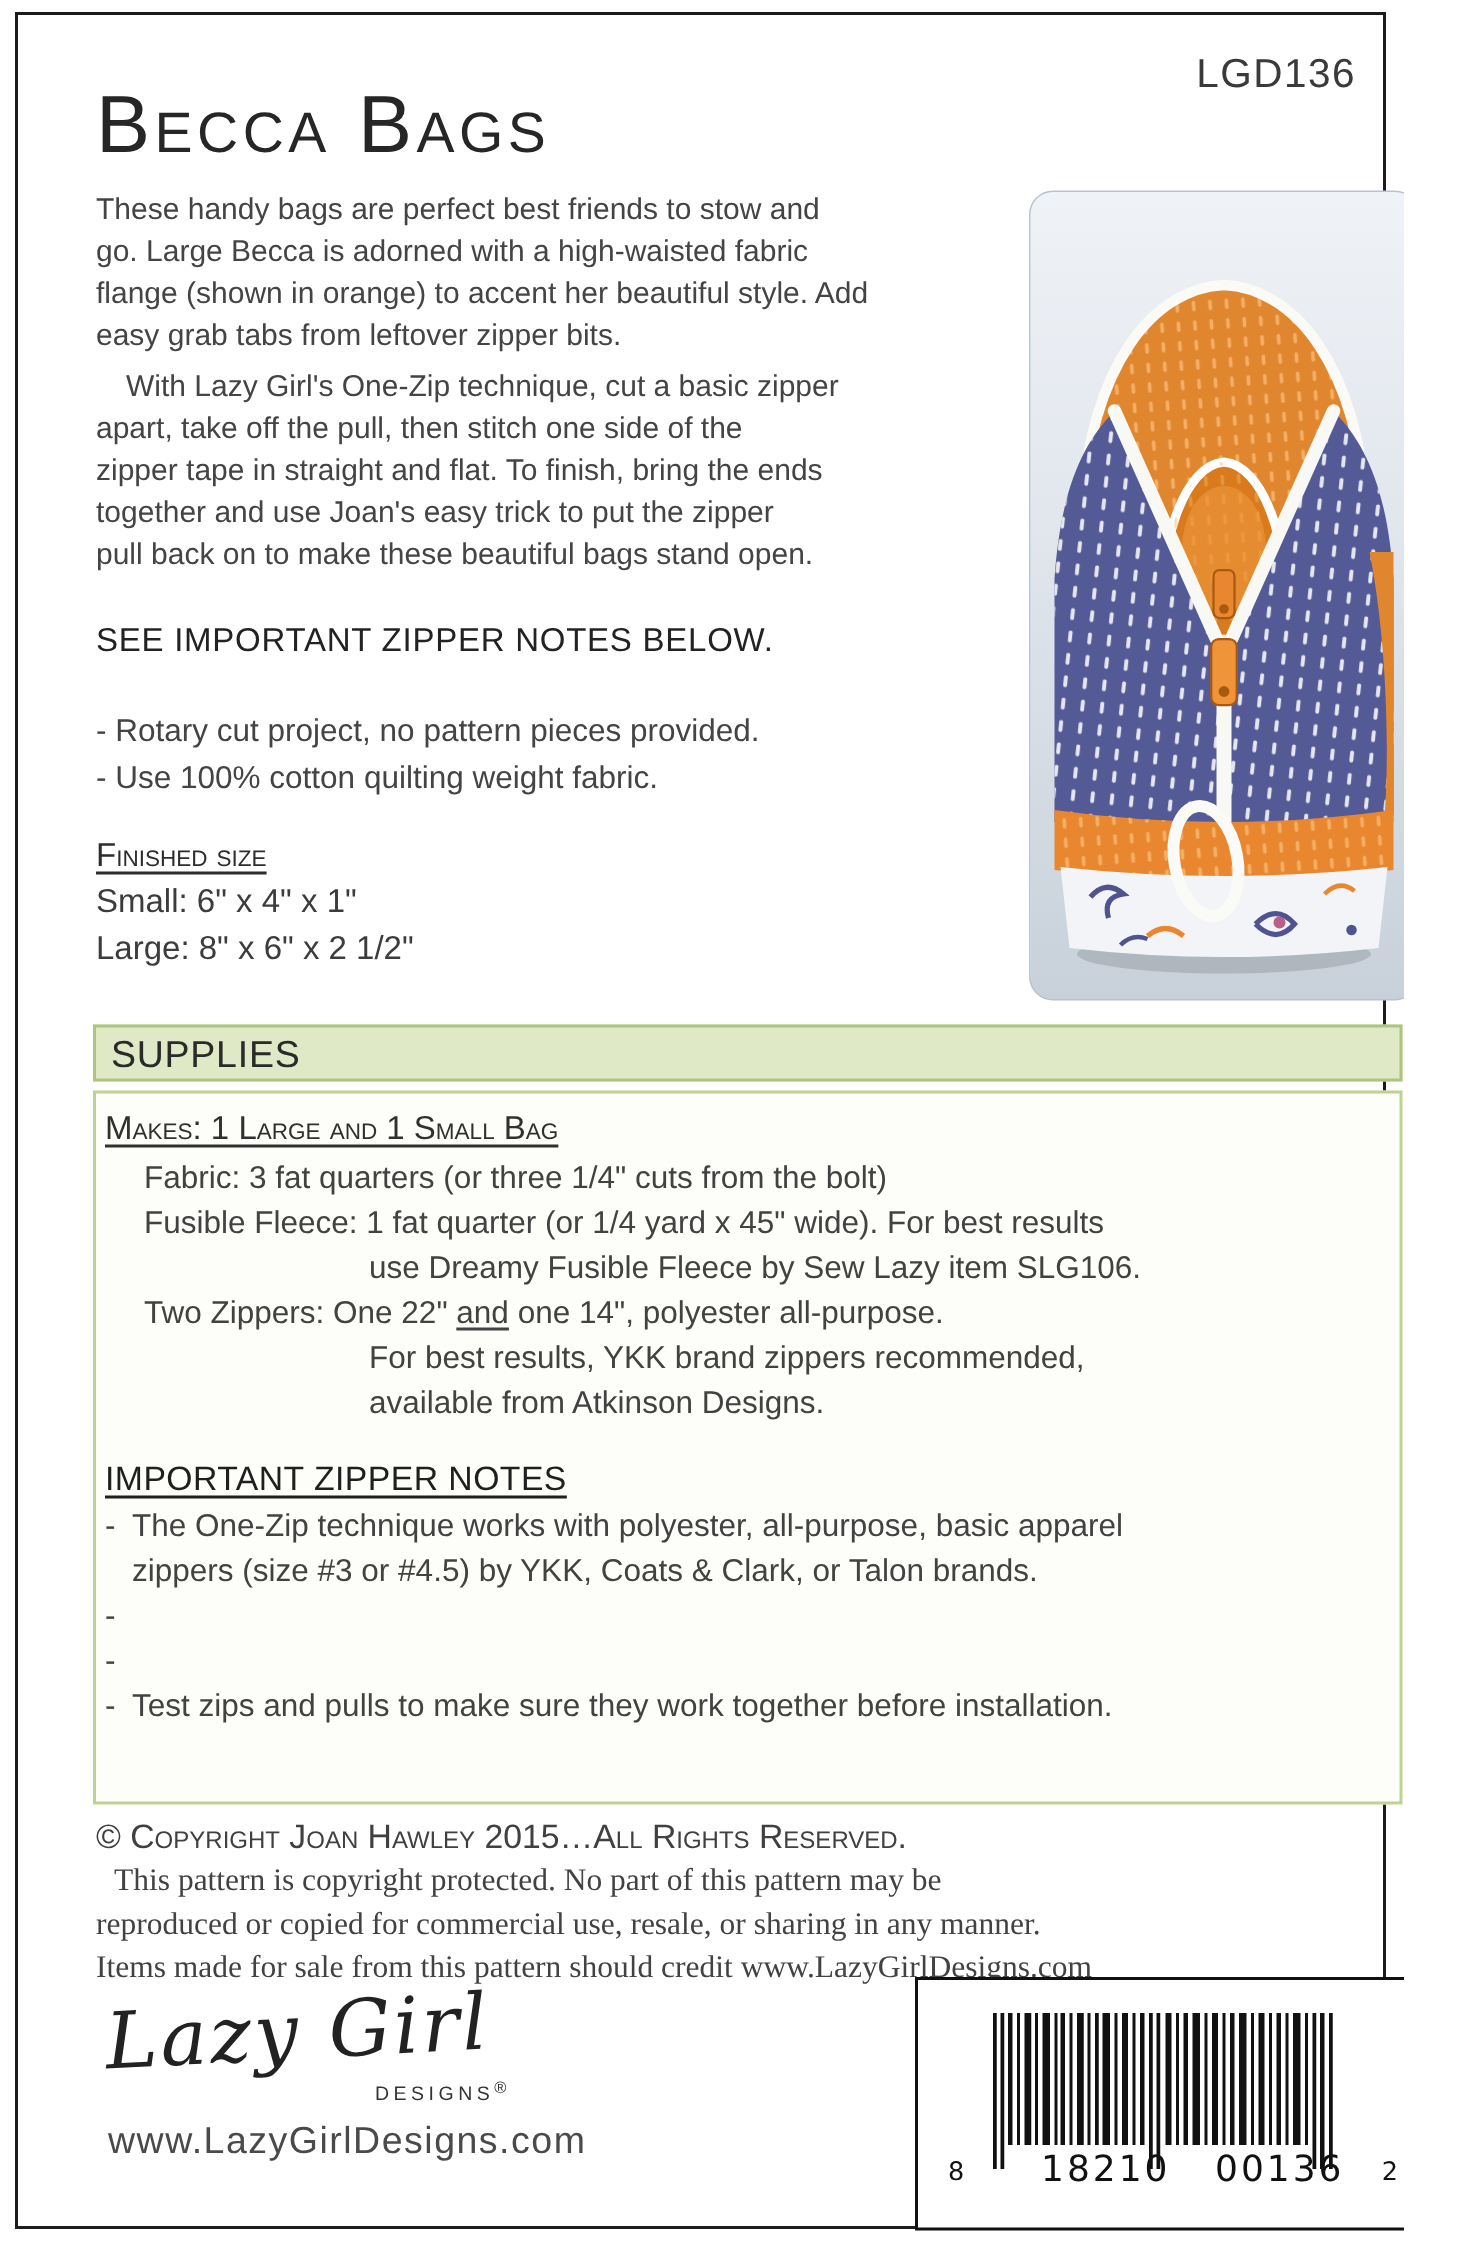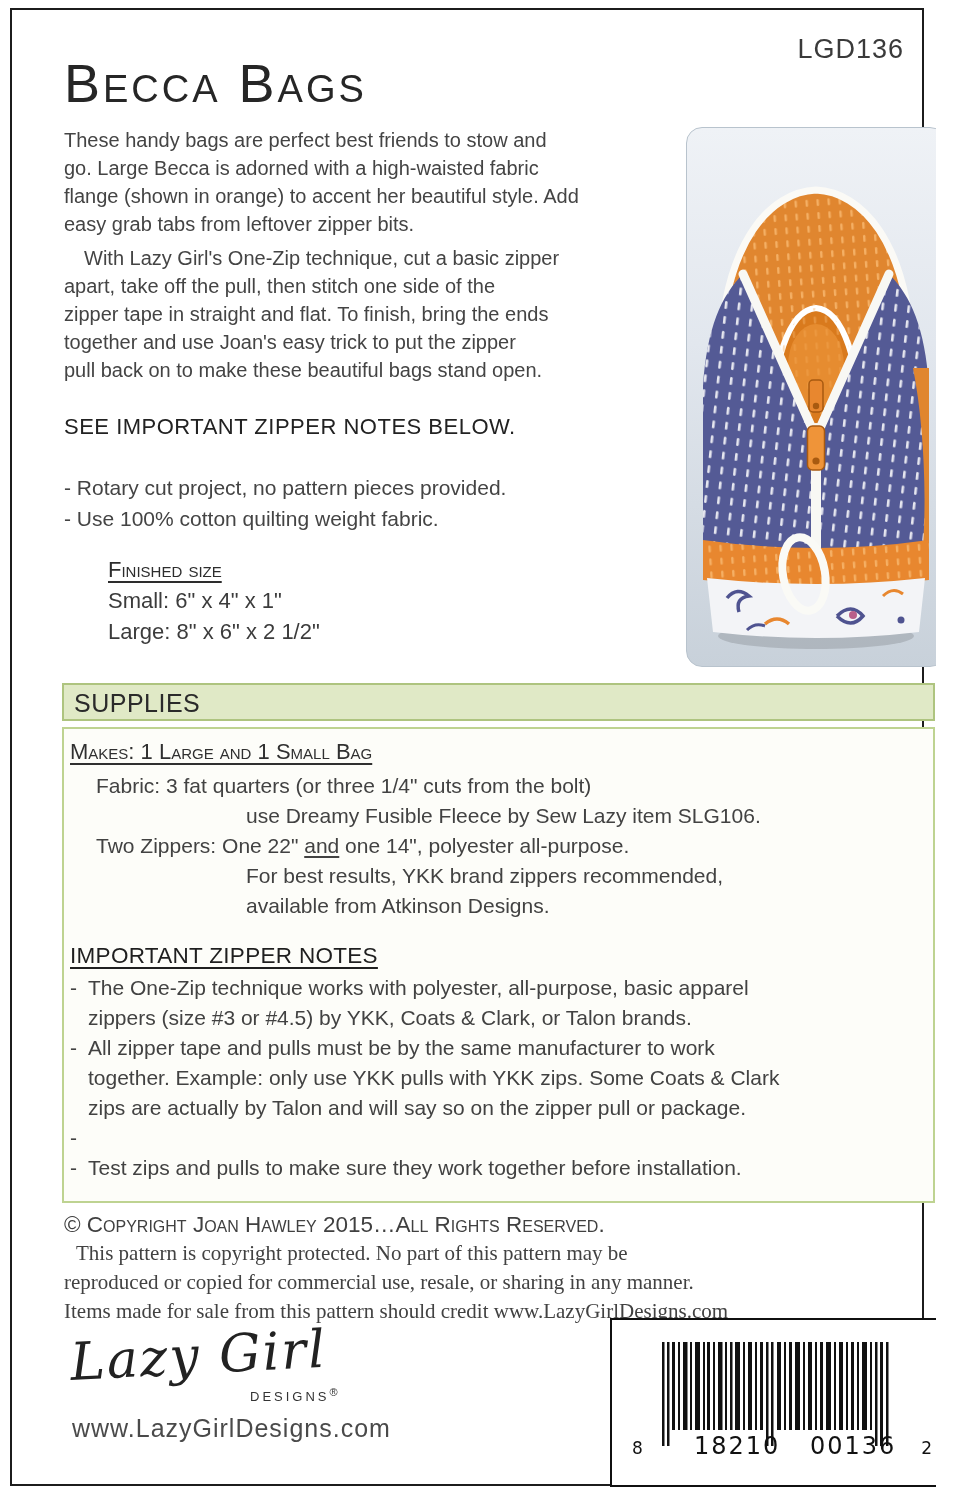--- a/index.html
+++ b/index.html
@@ -16,21 +16,21 @@
   }
   .title{
     position:absolute;left:64px;top:52px;font-size:54px;font-variant:small-caps;
     color:#262626;letter-spacing:3px;font-weight:400;
   }
   .intro{position:absolute;left:64px;top:126px;width:618px;font-size:20px;line-height:28px;color:#444;}
   .intro p{margin:0 0 6px 0;white-space:pre-line;}
   .intro p.indent{text-indent:20px;}
   .see-note{position:absolute;left:64px;top:414px;font-size:22px;color:#222;letter-spacing:.5px;}
   .bullets{position:absolute;left:64px;top:472px;font-size:21px;line-height:31px;color:#444;}
-  .finished{position:absolute;left:64px;top:554px;font-size:22px;line-height:31px;color:#3c3c3c;margin-left:44px;}
+  .finished{position:absolute;left:64px;top:554px;font-size:22px;line-height:31px;color:#3c3c3c;}
   .finished .fs-head{font-variant:small-caps;text-decoration:underline;text-underline-offset:4px;color:#2d2d2d;}
 
   
   .photo{
     position:absolute;left:686px;top:127px;width:258px;height:538px;border-radius:16px;
     border:1px solid #b8c3cd;overflow:hidden;
     background:linear-gradient(180deg,#eff2f6 0%,#e2e7ee 40%,#c8d1da 100%);
   }
   .photo svg{display:block;}
 
@@ -169,36 +169,34 @@
 
       <ellipse cx="117" cy="446" rx="21" ry="37" fill="none" stroke="#fafaf6" stroke-width="8" transform="rotate(-10 117 446)"></ellipse>
     </svg>
   </div>
 
   <div class="supplies">
     <div class="supplies-header">SUPPLIES</div>
     <div class="supplies-body">
       <div class="makes">Makes: 1 Large and 1 Small Bag</div>
       <div class="sup-line">Fabric: 3 fat quarters (or three 1/4" cuts from the bolt)</div>
+      <div class="sup-line">Fusible Fleece: 1 fat quarter (or 1/4 yard x 45" wide). For best results</div>
       <div class="sup-line-2">use Dreamy Fusible Fleece by Sew Lazy item SLG106.</div>
       <div class="sup-line"><span>Two Zippers: One 22" </span><span class="u">and</span><span> one 14", polyester all-purpose.</span></div>
       <div class="sup-line-2">For best results, YKK brand zippers recommended,</div>
       <div class="sup-line-2">available from Atkinson Designs.</div>
 
       <div class="notes-head">IMPORTANT ZIPPER NOTES</div>
       <div class="note">
         <div class="dash">-</div>
         <div class="ntext">The One-Zip technique works with polyester, all-purpose, basic apparel
 zippers (size #3 or #4.5) by YKK, Coats &amp; Clark, or Talon brands.</div>
       </div>
       <div class="note">
         <div class="dash">-</div>
-        <div class="ntext">All zipper tape and pulls must be by the same manufacturer to work
-together. Example: only use YKK pulls with YKK zips. Some Coats &amp; Clark
-zips are actually by Talon and will say so on the zipper pull or package.</div>
       </div>
       <div class="note">
         <div class="dash">-</div>
       </div>
       <div class="note">
         <div class="dash">-</div>
         <div class="ntext">Test zips and pulls to make sure they work together before installation.</div>
       </div>
     </div>
   </div>

